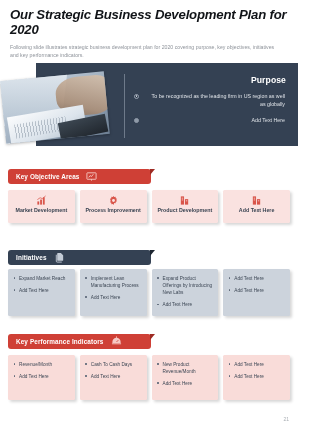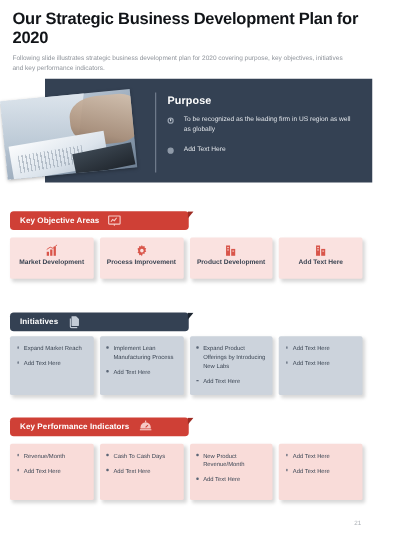--- a/index.html
+++ b/index.html
@@ -27,20 +27,21 @@
     top: 8px;
     right: 10px;
   }
   .slide-title {
     font-size: 13.2px;
     font-weight: bold;
     color: #111418;
     letter-spacing: -0.2px;
     line-height: 1.1;
     margin: 0;
+    font-style: italic;
   }
   .slide-subtitle {
     margin: 6px 0 0 0;
     font-size: 5.2px;
     line-height: 1.55;
     color: #8e939a;
     max-width: 272px;
   }
 
   
@@ -53,20 +54,21 @@
     background: #344153;
   }
   .purpose-inner {
     position: absolute;
     left: 88px;
     top: 11px;
     right: 12px;
     bottom: 8px;
     border-left: 1.4px solid #6e7a8a;
     padding-left: 9px;
+    text-align: right;
   }
   .purpose-heading {
     font-size: 8.6px;
     font-weight: bold;
     color: #ffffff;
     margin: 1px 0 0 0;
     letter-spacing: 0.1px;
   }
   .purpose-list {
     margin: 7px 0 0 0;

